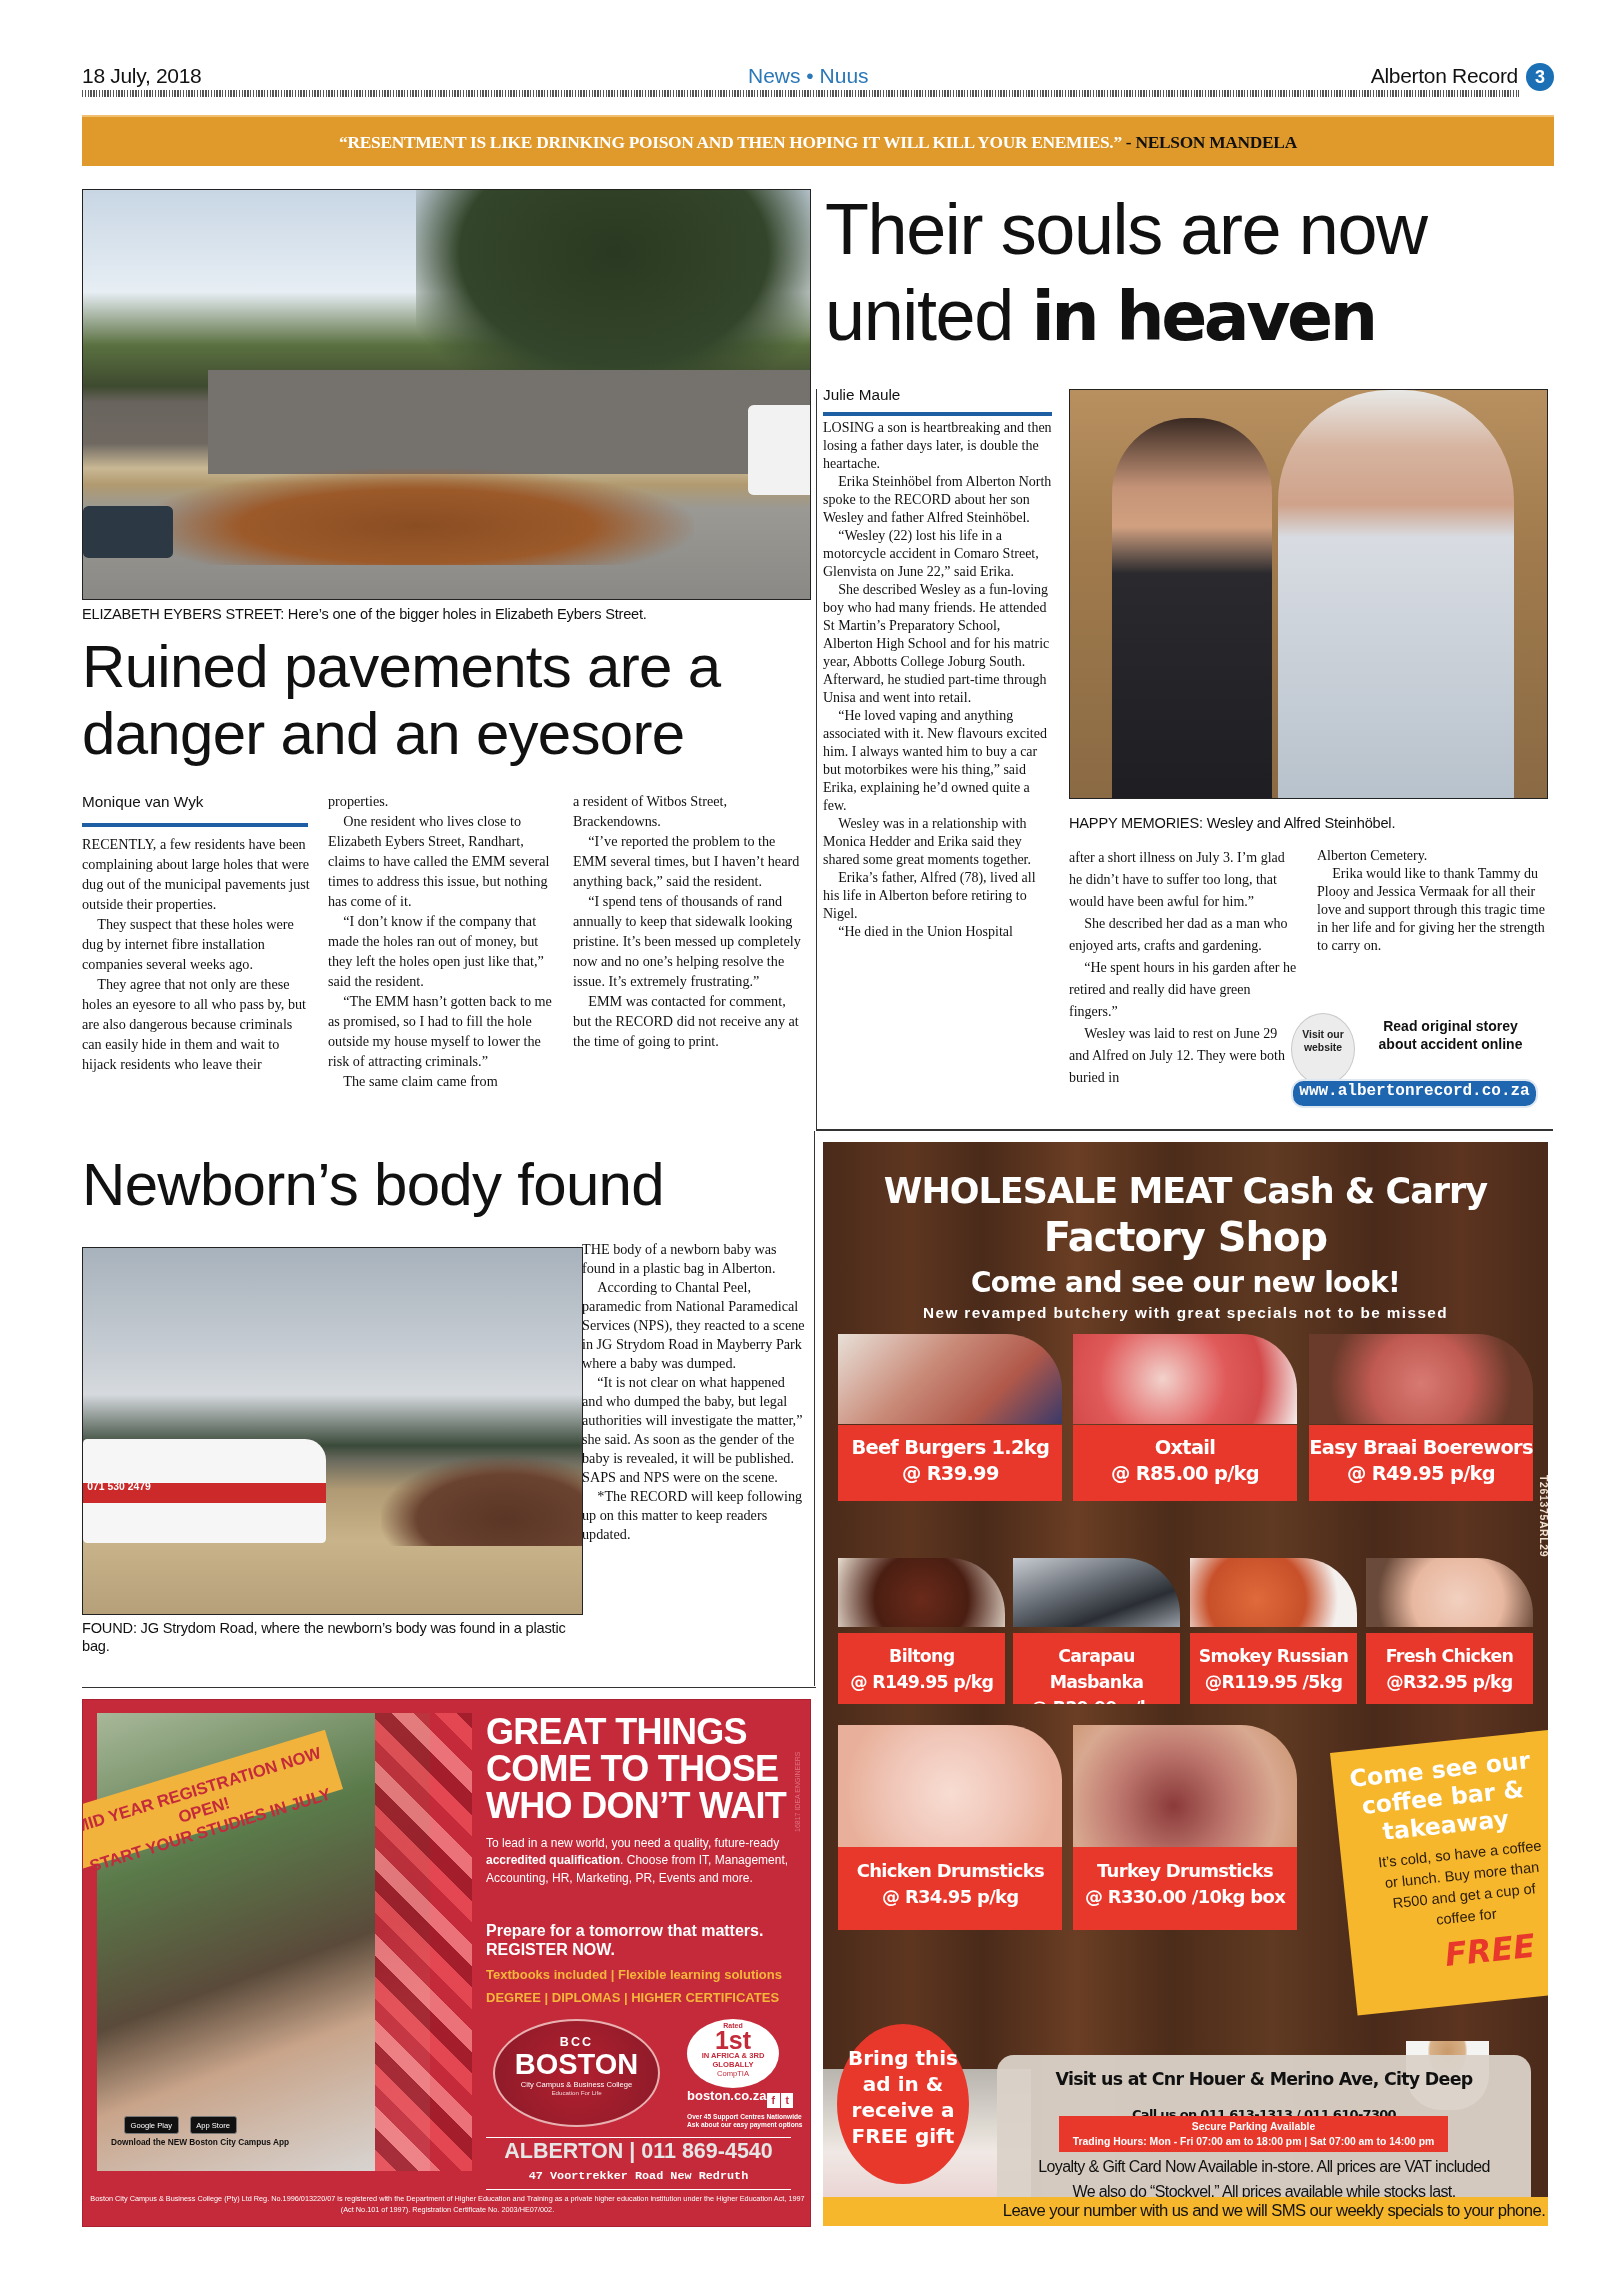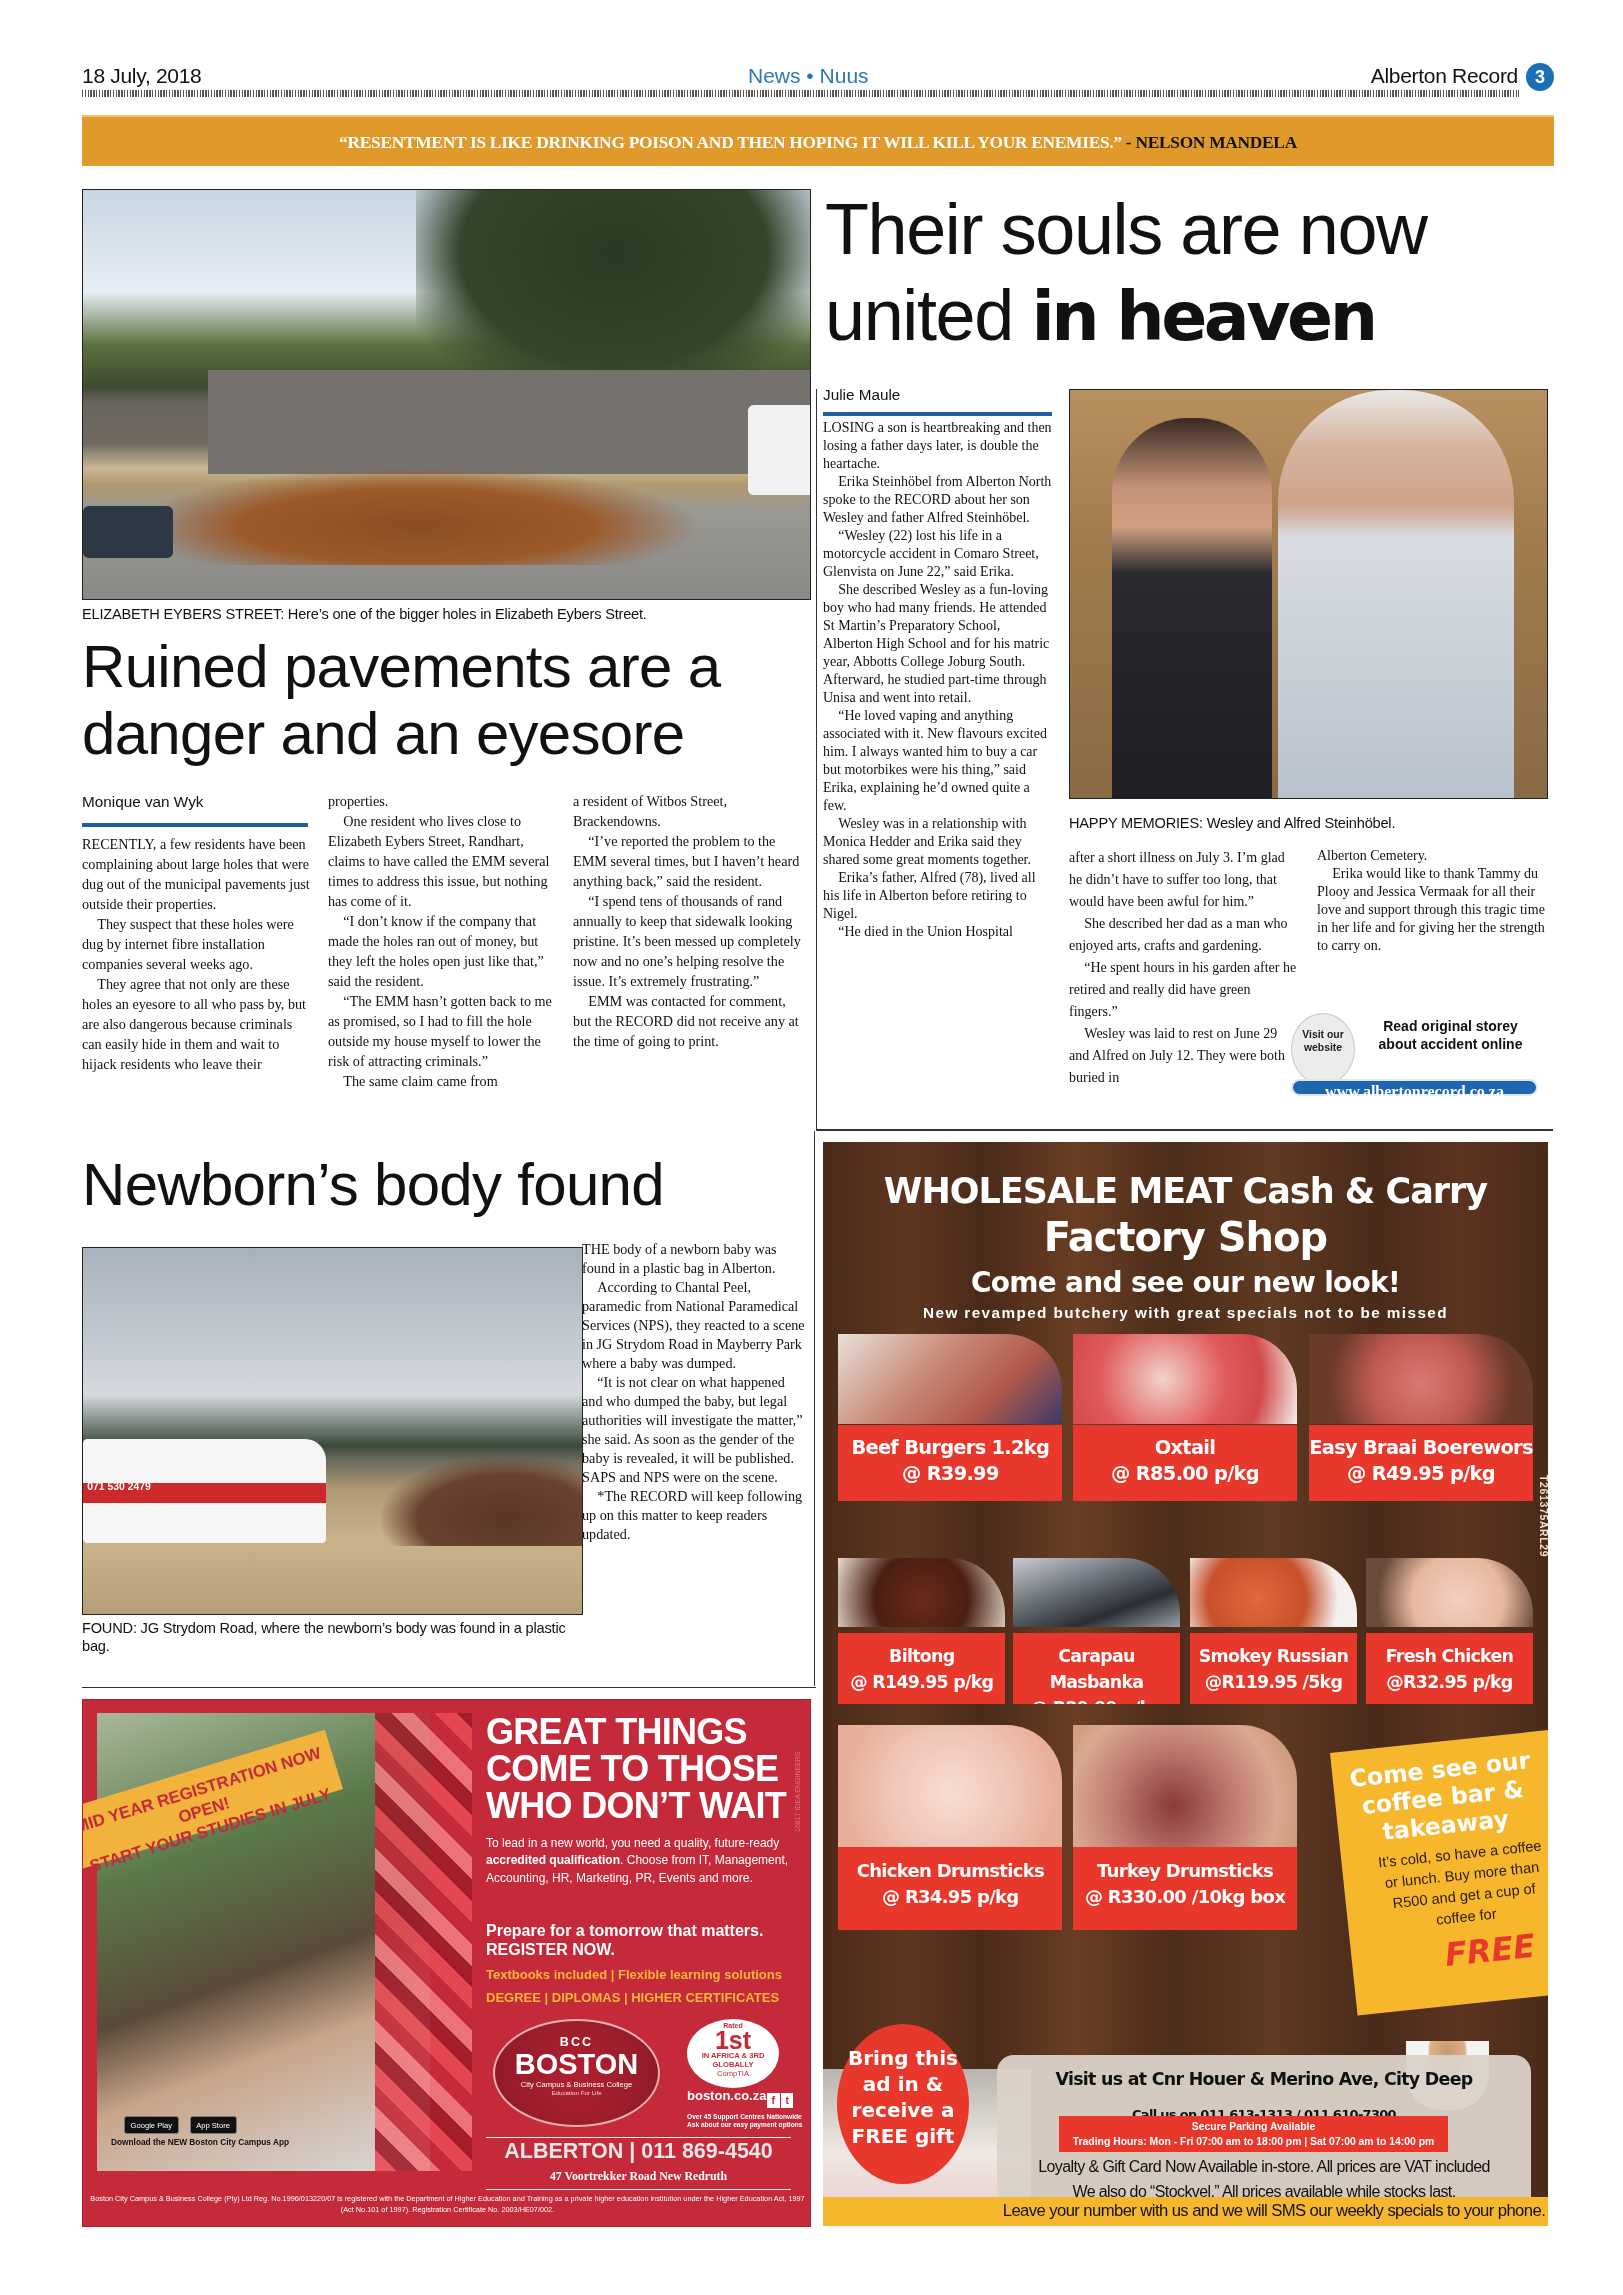--- a/index.html
+++ b/index.html
@@ -59,21 +59,21 @@
     background: linear-gradient(180deg, #b89060 0%, #a07a4c 40%, #8a6a44 100%); border: 1.4px solid #222; }
   .photo-portrait .man1 { position: absolute; left: 42px; top: 28px; width: 160px; height: 389px; background: linear-gradient(180deg, #3a2a22 0%, #c59478 18%, #d0a080 28%, #2a2a2e 40%, #1e1e22 100%); border-radius: 76px 76px 0 0; }
   .photo-portrait .man2 { position: absolute; left: 208px; top: 0px; width: 236px; height: 410px; background: linear-gradient(180deg, #e8e8e6 0%, #d6b4a0 14%, #cfa28a 28%, #d8dce2 36%, #b8c2cc 100%); border-radius: 111px 111px 0 0; }
   .cap-portrait { left: 1069px; top: 814px; width: 479px; font-size: 14.6px; }
   .c-s2 { left: 1069px; top: 847px; width: 229px; font-size: 14px; line-height: 22px; }
   .c-s3 { left: 1317px; top: 847px; width: 229px; font-size: 14px; line-height: 18px; }
 
   .web-promo { position: absolute; left: 1291px; top: 1013px; width: 262px; height: 90px; }
   .web-bubble { position: absolute; left: 0; top: 0; width: 64px; height: 72px; border-radius: 50%; background: #ececec; border: 0.7px solid #c8c8c8; font-family: "Liberation Sans", sans-serif; font-weight: bold; font-size: 10.4px; text-align: center; padding-top: 15.3px; line-height: 12.5px; color: #222; }
   .web-read { position: absolute; left: 76px; top: 4.2px; width: 167px; text-align: center; font-family: "Liberation Sans", sans-serif; font-weight: bold; font-size: 14px; line-height: 18px; color: #111; }
-  .web-url { position: absolute; left: 0; top: 66px; width: 247px; height: 17px; border-radius: 12.5px; background: #1f66b0; border: 2.1px solid #dfe8f0; color: #fff; font-family: Liberation Serif, serif; font-weight: bold; font-size: 16px; text-align: center; line-height: 21px; }
+  .web-url { position: absolute; left: 0; top: 66px; width: 247px; height: 29px; border-radius: 12.5px; background: #1f66b0; border: 2.1px solid #dfe8f0; color: #fff; font-family: Liberation Mono, monospace; font-weight: bold; font-size: 16px; text-align: center; line-height: 21px; }
 
   .frame-souls-bottom { position: absolute; left: 816px; top: 1129px; width: 737px; height: 2.1px; background: #333; }
   .frame-souls-left { position: absolute; left: 816px; top: 389px; width: 1.4px; height: 741px; background: #333; }
 
   
   .hl-newborn { left: 82px; top: 1151px; width: 736px; font-size: 60px; line-height: 67px; }
   .photo-newborn { left: 82px; top: 1247px; width: 501px; height: 368px;
     background: linear-gradient(180deg, #a8b2bc 0%, #c8ced4 30%, #d6dadf 40%, #3a4a3a 54%, #6a6a5e 58%, #b09a74 66%, #c8b38a 80%, #b6a07a 100%); }
   .photo-newborn .amb { position: absolute; left: 0; top: 191px; width: 243px; height: 104px; background: linear-gradient(180deg, #f6f6f6 0%, #f6f6f6 42%, #cc2a2a 42%, #cc2a2a 62%, #f6f6f6 62%); border-radius: 4.2px 21px 4.2px 4.2px; }
   .photo-newborn .amb-text { position: absolute; left: 4.2px; top: 233px; font-family: "Liberation Sans", sans-serif; font-weight: bold; color: #fff; font-size: 10.4px; }
@@ -105,21 +105,21 @@
   .ad-boston .rated .r2 { display: block; font-size: 25px; line-height: 23.6px; }
   .ad-boston .rated .r3 { display: block; font-size: 7.6px; line-height: 8.3px; }
   .ad-boston .rated .r4 { display: block; font-size: 7.6px; font-weight: normal; }
   .ad-boston .site { position: absolute; left: 604px; top: 388px; color: #fff; font-family: "Liberation Sans", sans-serif; font-weight: bold; font-size: 13px; }
   .ad-boston .social { position: absolute; left: 684px; top: 393px; display: flex; gap: 1.4px; }
   .ad-boston .social span { display: inline-block; width: 12.5px; height: 15.3px; background: #fff; color: #c42a3a; font-family: "Liberation Sans", sans-serif; font-weight: bold; font-size: 10.4px; text-align: center; line-height: 15.3px; }
   .ad-boston .support { position: absolute; left: 604px; top: 413px; width: 118px; color: #fff; font-family: "Liberation Sans", sans-serif; font-size: 6.6px; line-height: 8.3px; font-weight: bold; }
   .ad-boston .hr { position: absolute; left: 403px; width: 305px; height: 1.4px; background: #fff; }
   .ad-boston .hr1 { top: 437px; } .ad-boston .hr2 { top: 489px; }
   .ad-boston .phone { position: absolute; left: 403px; top: 439px; width: 305px; text-align: center; color: #e5e5e5; font-family: "Liberation Sans", sans-serif; font-weight: bold; font-size: 21.5px; }
-  .ad-boston .addr { position: absolute; left: 403px; top: 469px; width: 305px; text-align: center; color: #fff; font-family: Liberation Serif, serif; font-weight: bold; font-size: 11.8px; }
+  .ad-boston .addr { position: absolute; left: 403px; top: 469px; width: 305px; text-align: center; color: #fff; font-family: Liberation Mono, monospace; font-weight: bold; font-size: 11.8px; }
   .ad-boston .appbtns { position: absolute; left: 28px; top: 416px; display: flex; gap: 11px; padding-left: 13px; }
   .ad-boston .appbtns span { display: inline-block; height: 18px; padding: 0 5.6px; background: #111; color: #fff; border-radius: 2.8px; font-family: "Liberation Sans", sans-serif; font-size: 7.6px; line-height: 18px; border: 0.7px solid #777; }
   .ad-boston .appline { position: absolute; left: 28px; top: 437px; color: #111; font-family: "Liberation Sans", sans-serif; font-weight: bold; font-size: 8.3px; }
   .ad-boston .legal { position: absolute; left: 7px; top: 493px; width: 715px; text-align: center; color: #fff; font-family: "Liberation Sans", sans-serif; font-size: 7.3px; line-height: 11px; }
   .ad-boston .vcode { position: absolute; left: 711px; top: 14px; width: 14px; height: 118px; writing-mode: vertical-rl; transform: rotate(180deg); color: #e07080; font-family: "Liberation Sans", sans-serif; font-size: 7px; }
 
   
   .ad-meat { position: absolute; left: 823px; top: 1142px; width: 725px; height: 1084px; background: linear-gradient(90deg, #4a2a1a 0%, #5e3620 12%, #4a2a1a 22%, #6a3e24 35%, #4c2c1a 48%, #603a22 62%, #4a2a1a 76%, #5c3420 88%, #4a2a1a 100%); overflow: hidden; }
   .ad-meat .t1 { position: absolute; left: 0; right: 0; top: 29px; text-align: center; color: #fff; font-family: "DejaVu Sans", sans-serif; font-weight: bold; font-size: 35px; letter-spacing: -1px; }
   .ad-meat .t2 { position: absolute; left: 0; right: 0; top: 72px; text-align: center; color: #fff; font-family: "DejaVu Sans", sans-serif; font-weight: bold; font-size: 40px; letter-spacing: -1px; }

